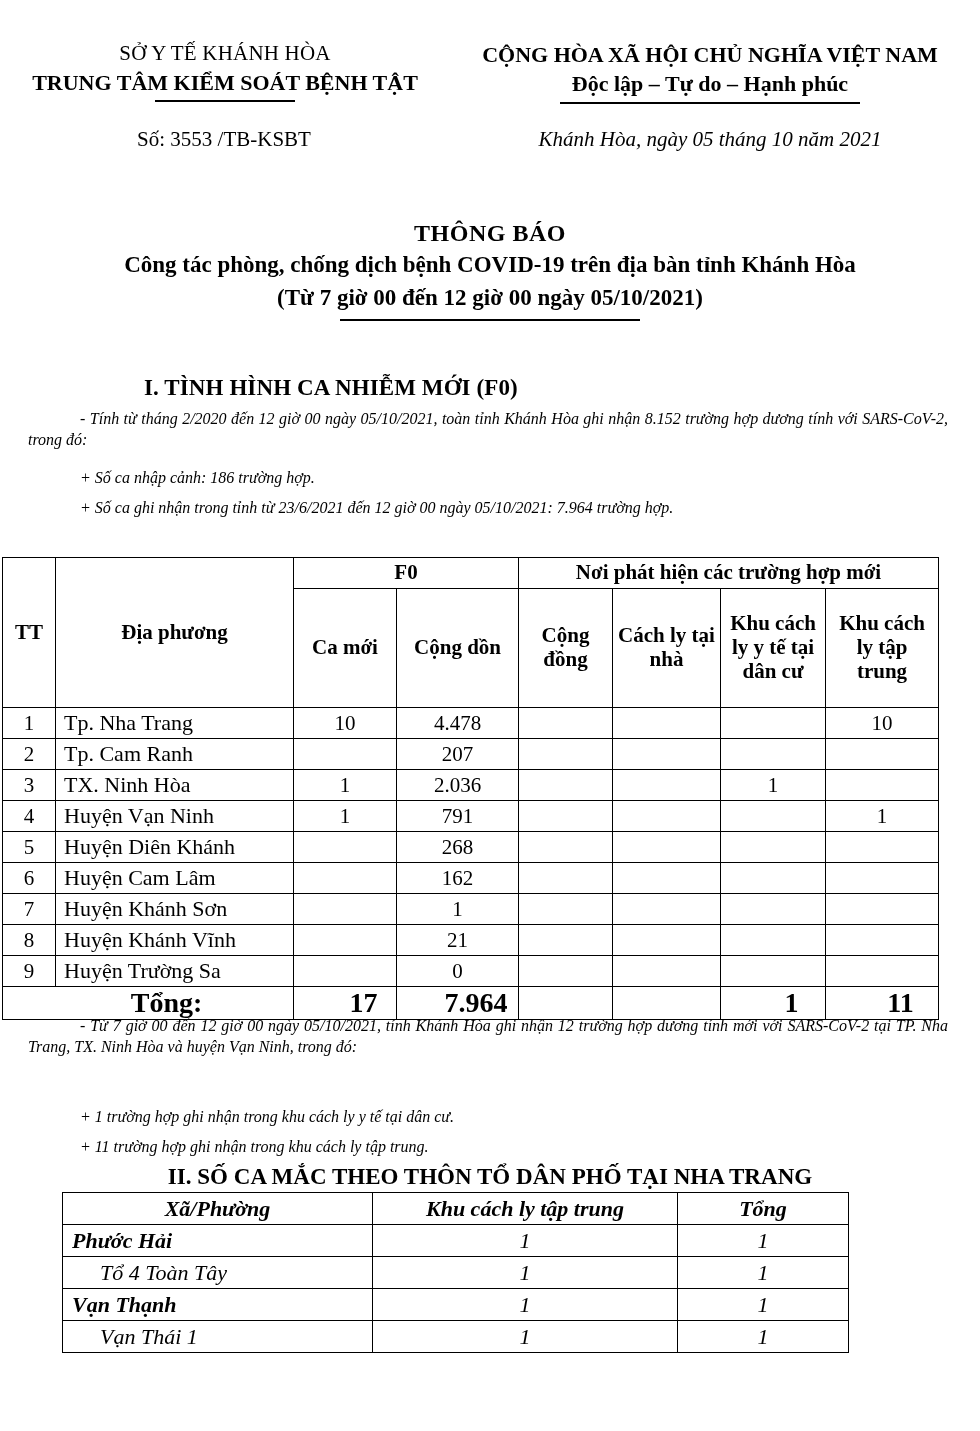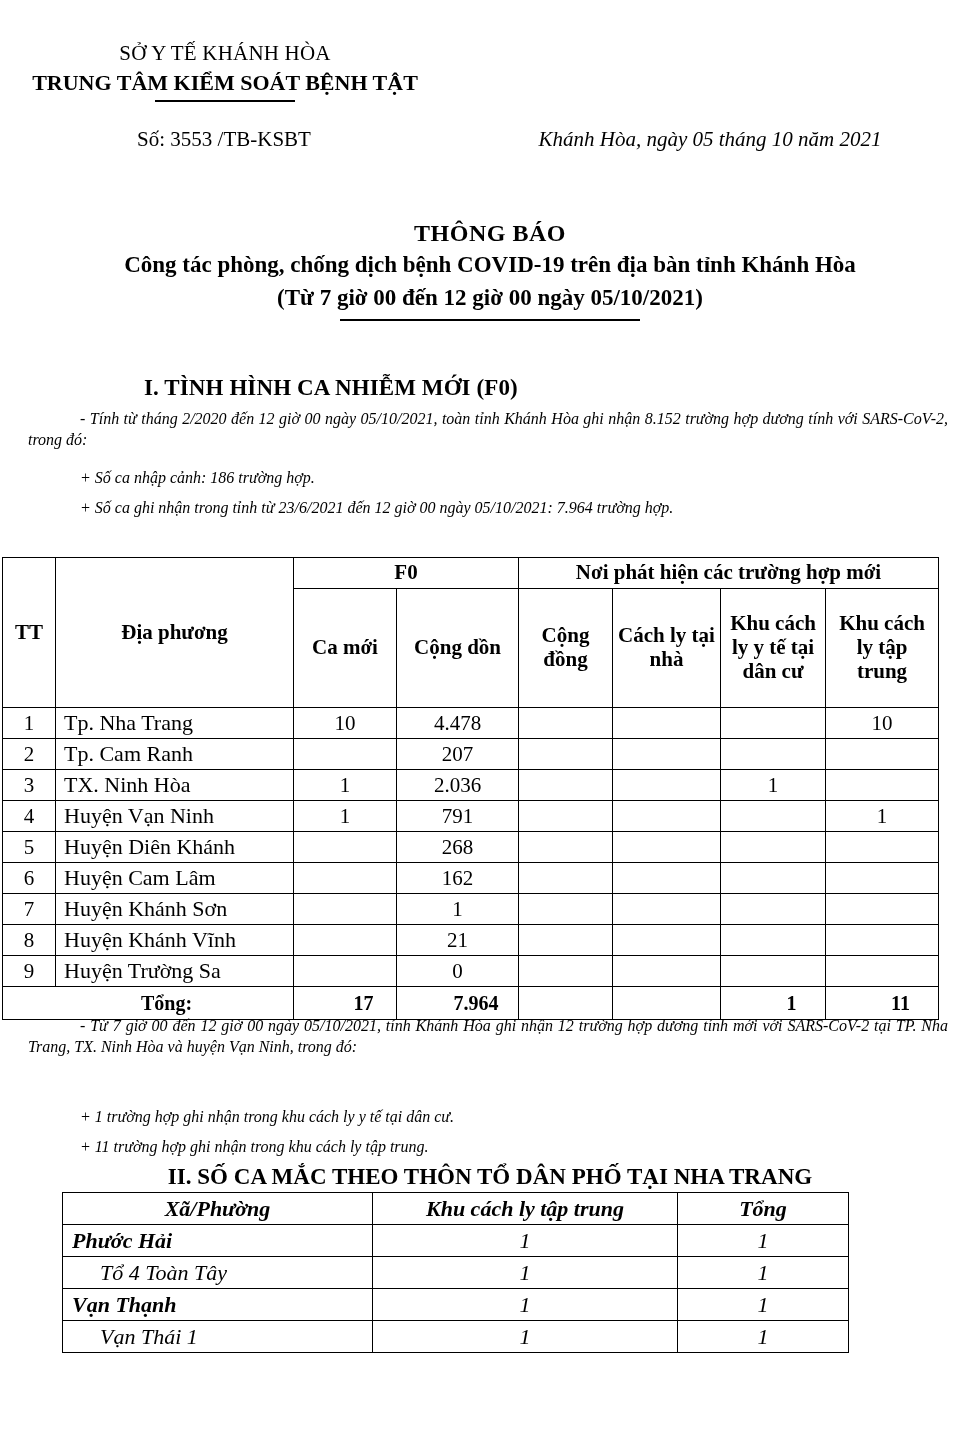--- a/index.html
+++ b/index.html
@@ -187,21 +187,21 @@
   }
   #main-table .hd-tall { height: 148px; }
   #main-table td.row-cell { height: 30px; }
   #main-table td.place {
     text-align: left;
     padding-left: 8px;
     font-size: 22px;
   }
   #main-table tr.total-row td {
     font-weight: bold;
-    font-size: 20px;
+    font-size: 28px;
     height: 32px;
     padding-left: 40px;
   }
   #main-table tr.total-row td.total-label {
     text-align: center;
   }
 
   
   #mid-p1 {
     position: absolute;
@@ -264,20 +264,25 @@
   }
 </style>
 </head>
 <body>
 
 <div class="doc-header">
   <div class="hdr-col-left">
     <div class="hdr-line1">SỞ Y TẾ KHÁNH HÒA</div>
     <div class="hdr-line2">TRUNG TÂM KIỂM SOÁT BỆNH TẬT</div>
     <div class="rule rule-left"></div>
+  </div>
+  <div class="hdr-col-right">
+    <div class="hdr-line1-r">CỘNG HÒA XÃ HỘI CHỦ NGHĨA VIỆT NAM</div>
+    <div class="hdr-line2-r">Độc lập – Tự do – Hạnh phúc</div>
+    <div class="rule rule-right"></div>
   </div>
 </div>
 
 <div class="doc-subheader">
   <div class="sub-left">Số:  3553 /TB-KSBT</div>
   <div class="sub-right">Khánh Hòa, ngày  05 tháng 10 năm 2021</div>
 </div>
 
 <div class="title-block">
   <div class="title-main">THÔNG BÁO</div>

